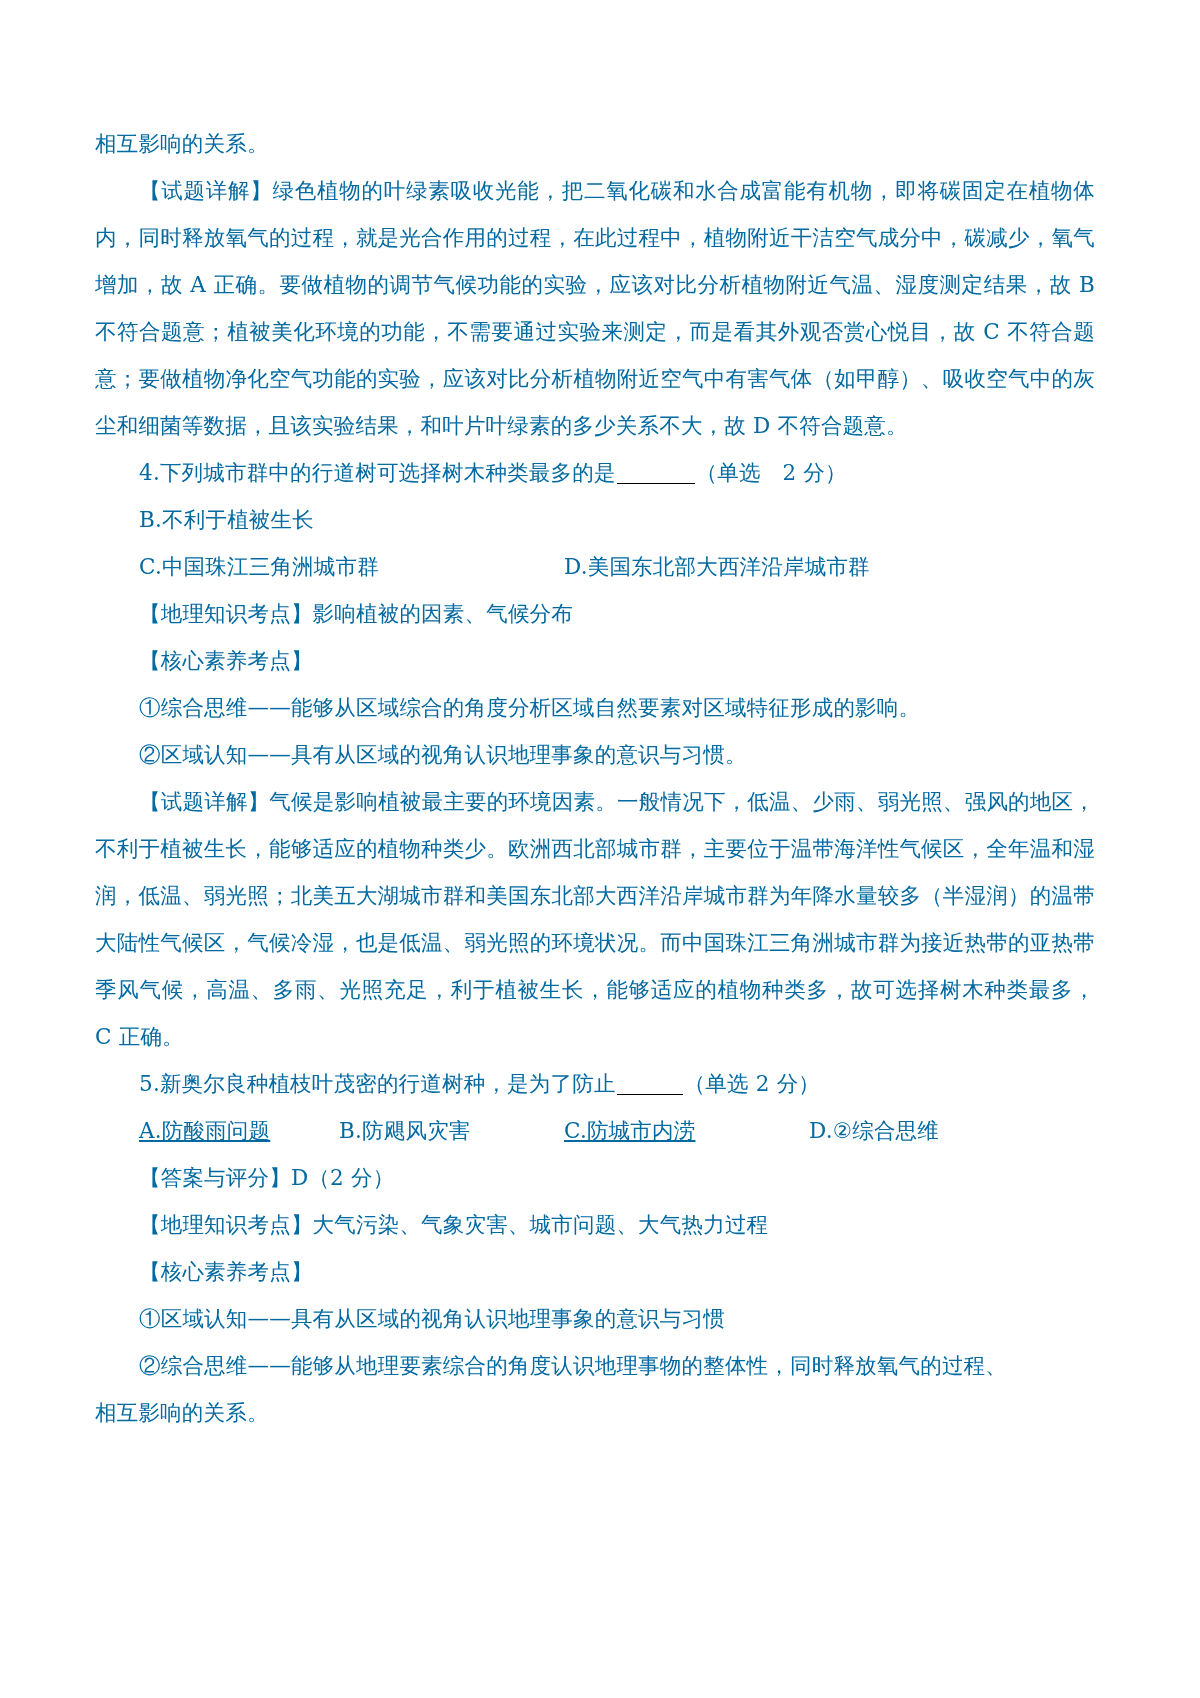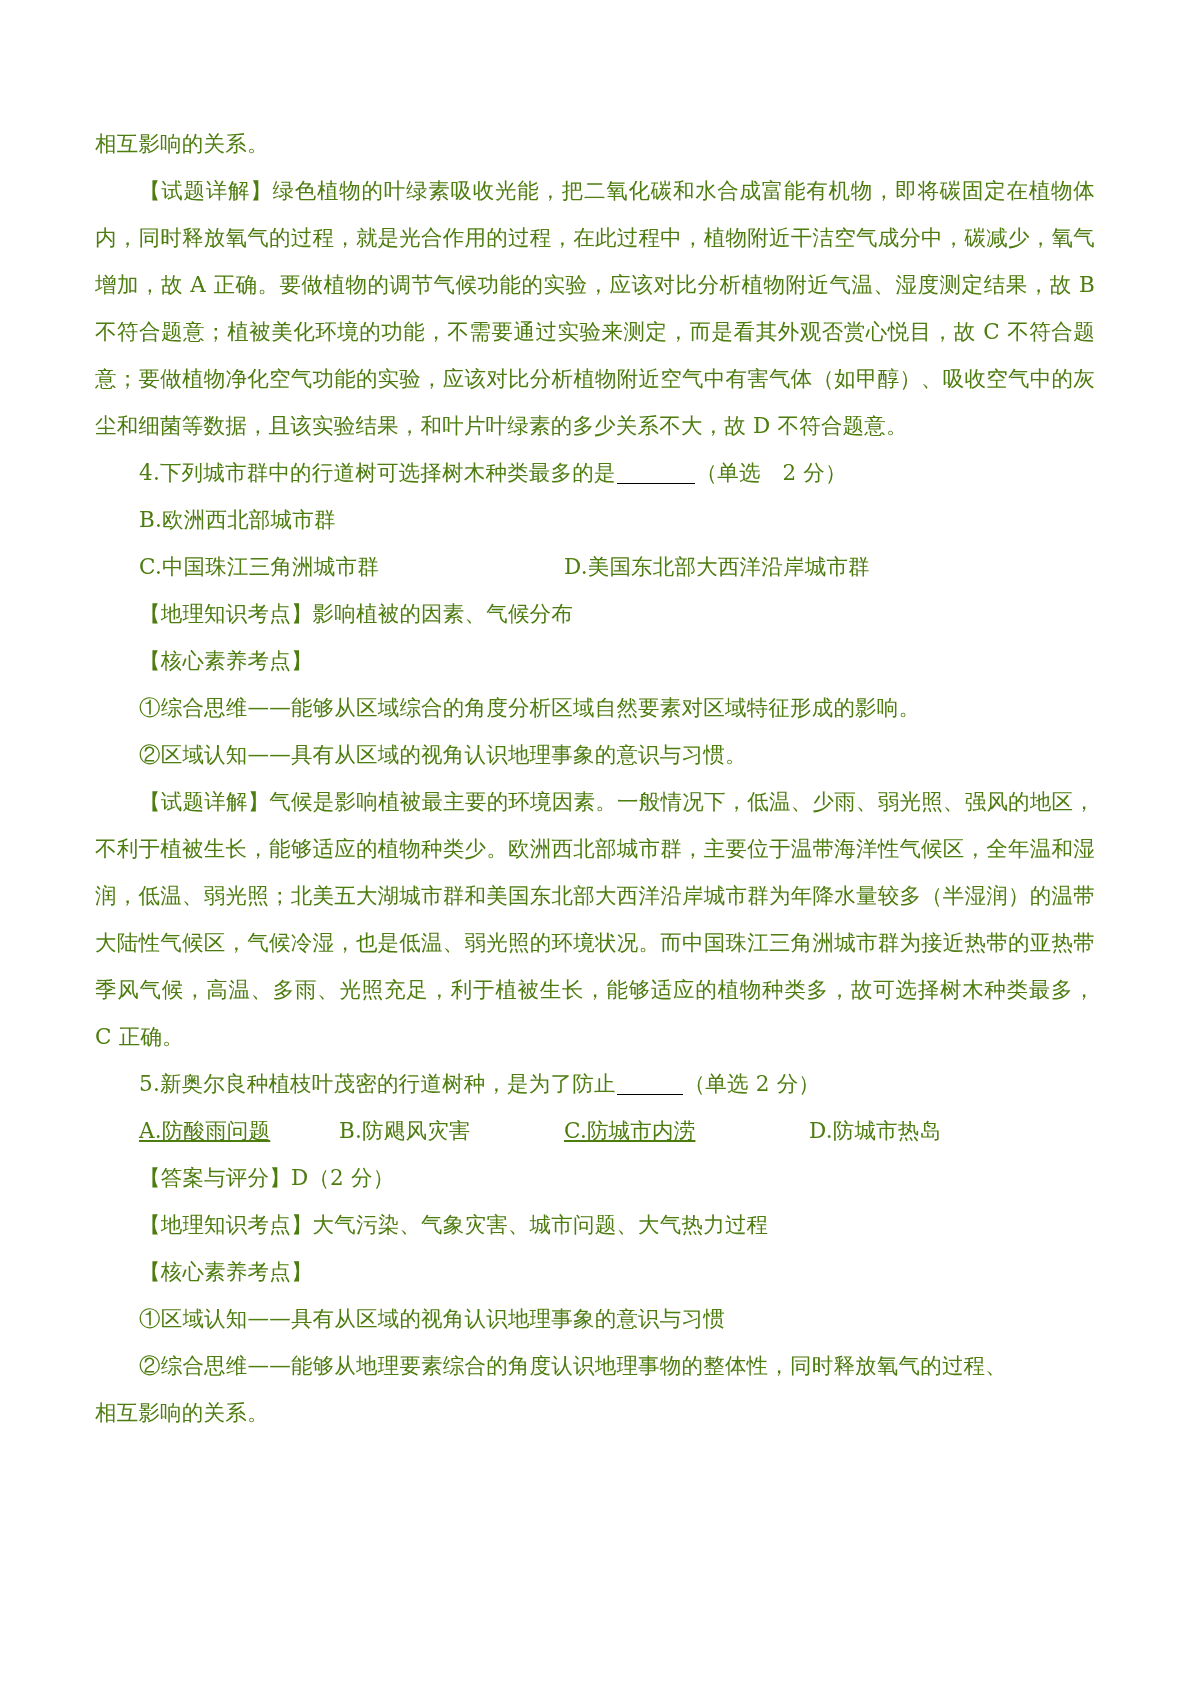--- a/index.html
+++ b/index.html
@@ -8,21 +8,21 @@
     background: #ffffff;
   }
   .page {
     position: relative;
     width: 1200px;
     height: 1698px;
     background: #ffffff;
     box-sizing: border-box;
     padding: 120px 105px 60px 95px;
     font-family: "DejaVu Serif", "Liberation Serif", serif;
-    color: #4d7c0f;
+    color: #0369a1;
   }
   .body-text {
     font-size: 21.5px;
     line-height: 47px;
     text-align: justify;
     text-justify: inter-ideograph;
     letter-spacing: 0.2px;
   }
   p {
     margin: 0;
@@ -63,41 +63,41 @@
 
   <div class="body-text">
 
     <p class="noindent">相互影响的关系。</p>
 
     <p class="indent">【试题详解】绿色植物的叶绿素吸收光能，把二氧化碳和水合成富能有机物，即将碳固定在植物体内，同时释放氧气的过程，就是光合作用的过程，在此过程中，植物附近干洁空气成分中，碳减少，氧气增加，故 A 正确。要做植物的调节气候功能的实验，应该对比分析植物附近气温、湿度测定结果，故 B 不符合题意；植被美化环境的功能，不需要通过实验来测定，而是看其外观否赏心悦目，故 C 不符合题意；要做植物净化空气功能的实验，应该对比分析植物附近空气中有害气体（如甲醇）、吸收空气中的灰尘和细菌等数据，且该实验结果，和叶片叶绿素的多少关系不大，故 D 不符合题意。</p>
 
     <p class="indent"><span>4.下列城市群中的行道树可选择树木种类最多的是</span><span class="blank-line"></span><span>（单选　2 分）</span></p>
 
     <p class="opt-row opt-2col">
-      <span>B.欧洲西北部城市群</span>
+      <span>B.不利于植被生长</span>
     </p>
 
     <p class="opt-row opt-2col">
       <span>C.中国珠江三角洲城市群</span>
       <span>D.美国东北部大西洋沿岸城市群</span>
     </p>
 
     <p class="indent">【地理知识考点】影响植被的因素、气候分布</p>
     <p class="indent">【核心素养考点】</p>
     <p class="indent">①综合思维——能够从区域综合的角度分析区域自然要素对区域特征形成的影响。</p>
     <p class="indent">②区域认知——具有从区域的视角认识地理事象的意识与习惯。</p>
     <p class="indent">【试题详解】气候是影响植被最主要的环境因素。一般情况下，低温、少雨、弱光照、强风的地区，不利于植被生长，能够适应的植物种类少。欧洲西北部城市群，主要位于温带海洋性气候区，全年温和湿润，低温、弱光照；北美五大湖城市群和美国东北部大西洋沿岸城市群为年降水量较多（半湿润）的温带大陆性气候区，气候冷湿，也是低温、弱光照的环境状况。而中国珠江三角洲城市群为接近热带的亚热带季风气候，高温、多雨、光照充足，利于植被生长，能够适应的植物种类多，故可选择树木种类最多，　C 正确。</p>
 
     <p class="indent"><span>5.新奥尔良种植枝叶茂密的行道树种，是为了防止</span><span class="blank-line short"></span><span>（单选 2 分）</span></p>
 
     <p class="opt-row opt-4col">
       <span>A.防酸雨问题</span>
       <span>B.防飓风灾害</span>
       <span>C.防城市内涝</span>
-      <span>D.防城市热岛</span>
+      <span>D.②综合思维</span>
     </p>
 
     <p class="indent">【答案与评分】D（2 分）</p>
     <p class="indent">【地理知识考点】大气污染、气象灾害、城市问题、大气热力过程</p>
     <p class="indent">【核心素养考点】</p>
     <p class="indent">①区域认知——具有从区域的视角认识地理事象的意识与习惯</p>
     <p class="indent">②综合思维——能够从地理要素综合的角度认识地理事物的整体性，同时释放氧气的过程、</p>
     <p class="noindent">相互影响的关系。</p>
 
   </div>

